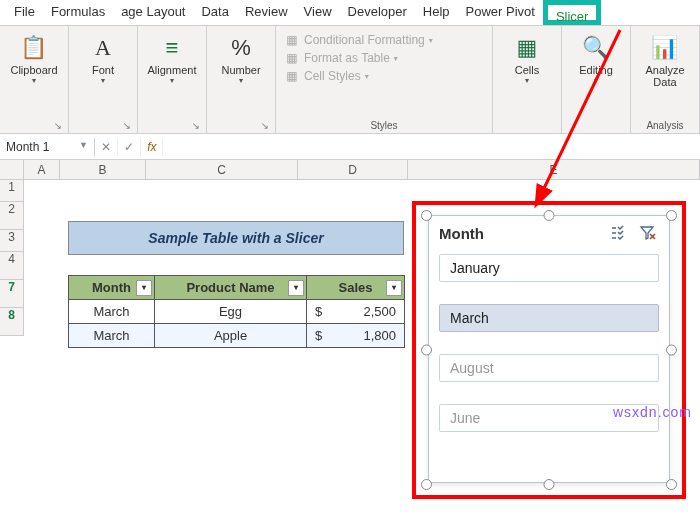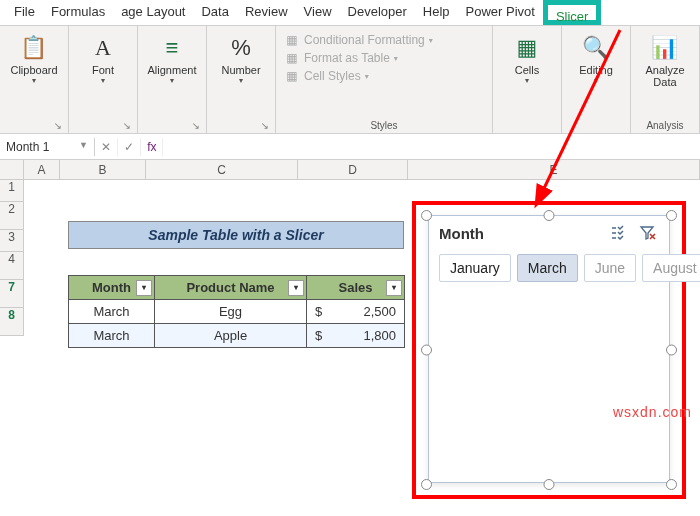--- a/index.html
+++ b/index.html
@@ -19,59 +19,59 @@
 .bigbtn .drop { font-size: 8px; color: #555; }
 .vstack { display: flex; flex-direction: column; gap: 2px; padding: 2px 4px; }
 .vitem { font-size: 12px; color: #aaa; display: flex; align-items: center; gap: 4px; cursor: pointer; }
 .vitem .ic { width: 16px; height: 16px; display: flex; align-items: center; justify-content: center; }
 .corner { align-self: flex-end; font-size: 10px; color: #888; padding: 0 2px; cursor: pointer; }
 
 .formula-bar { display: flex; align-items: center; border-bottom: 1px solid #d0d0d0; height: 26px; background: #fff; }
 .namebox { width: 95px; border-right: 1px solid #d0d0d0; padding: 2px 6px; display: flex; align-items: flex-start; justify-content: space-between; font-size: 12px; }
 .namebox .dd { font-size: 9px; color: #888; }
 .fx-btn { padding: 2px 6px; color: #888; border-right: 1px solid #eee; cursor: pointer; font-size: 12px; }
-.fx-btn.fx { color: #701a75; }
+.fx-btn.fx { font-style: italic; color: #a16207; }
 .fx-input { flex: 1; padding: 2px 6px; }
 
 .sheet { position: relative; background: #fff; }
 .colheads { display: flex; position: absolute; top: 0; left: 0; right: 0; height: 20px; background: #f3f2f1; border-bottom: 1px solid #ccc; }
 .colheads div { border-right: 1px solid #ccc; text-align: center; font-size: 12px; color: #555; line-height: 20px; }
 .rowheads { position: absolute; top: 20px; left: 0; width: 24px; }
 .rowheads div { border-bottom: 1px solid #ccc; border-right: 1px solid #ccc; background: #f3f2f1; text-align: center; font-size: 12px; color: #555; }
 .rowheads div.sel { color: #1a7a4a; font-weight: 600; }
 
-.title-cell { position: absolute; left: 68px; top: 61px; width: 336px; height: 28px; background: #bcd0e8; border: 1px solid #888; display: flex; align-items: center; justify-content: center; font-style: italic; font-weight: bold; font-size: 14px; color: #1f3a5f; }
+.title-cell { position: absolute; left: 68px; top: 61px; width: 336px; height: 34px; background: #bcd0e8; border: 1px solid #888; display: flex; align-items: center; justify-content: center; font-style: italic; font-weight: bold; font-size: 14px; color: #1f3a5f; }
 
 .data-table { position: absolute; left: 68px; top: 115px; border-collapse: collapse; }
 .data-table th { background: #a3c185; border: 1px solid #555; padding: 4px 8px; font-weight: bold; font-size: 13px; position: relative; }
 .data-table th .flt { position: absolute; right: 2px; top: 50%; transform: translateY(-50%); width: 16px; height: 16px; background: #fff; border: 1px solid #999; display: flex; align-items: center; justify-content: center; font-size: 8px; cursor: pointer; }
 .data-table td { background: #f0f6ff; border: 1px solid #555; padding: 4px 8px; text-align: center; font-size: 13px; }
 .data-table td.sales { text-align: right; }
 .data-table td.sales .cur { float: left; }
 .data-table tr:nth-child(2) td { background: #fff; }
 
 .slicer-wrap { position: absolute; left: 412px; top: 41px; width: 274px; height: 298px; border: 4px solid #ff0000; }
 .slicer { position: absolute; left: 12px; top: 10px; right: 12px; bottom: 12px; background: #fff; border: 1px solid #b5c4d8; border-radius: 3px; box-shadow: 0 2px 6px rgba(0,0,0,0.1); }
 .slicer .head { display: flex; align-items: center; padding: 6px 10px; gap: 6px; }
 .slicer .head .ttl { flex: 1; font-weight: bold; font-size: 15px; }
 .slicer .head .ibtn { width: 22px; height: 22px; display: flex; align-items: center; justify-content: center; cursor: pointer; color: #4a6a8a; }
 .slicer .head .ibtn.clr { color: #c0392b; }
-.slicer .body { padding: 4px 10px; display: flex; flex-direction: row; gap: 6px; }
+.slicer .body { padding: 4px 10px; display: flex; flex-direction: column; gap: 22px; }
 .slicer .opt { border: 1px solid #c8d4e2; border-radius: 2px; padding: 5px 10px; font-size: 14px; color: #999; cursor: pointer; background: #fff; }
 .slicer .opt.sel { background: #d8e0ed; border-color: #b0bfd4; }
 .slicer .opt.active { color: #222; }
 
 .handles { position: absolute; inset: 10px; pointer-events: none; }
 .handle { position: absolute; width: 11px; height: 11px; background: #fff; border: 1px solid #888; border-radius: 50%; }
 .h-tl { left: -5px; top: -5px; } .h-tc { left: 50%; top: -5px; transform: translateX(-50%); } .h-tr { right: -5px; top: -5px; }
 .h-ml { left: -5px; top: 50%; transform: translateY(-50%); } .h-mr { right: -5px; top: 50%; transform: translateY(-50%); }
 .h-bl { left: -5px; bottom: -5px; } .h-bc { left: 50%; bottom: -5px; transform: translateX(-50%); } .h-br { right: -5px; bottom: -5px; }
 
 svg.arrow { position: absolute; pointer-events: none; }
-.watermark { position: absolute; right: 8px; bottom: 100px; color: #ef4444; font-size: 14px; letter-spacing: 1px; }
+.watermark { position: absolute; right: 8px; bottom: 100px; color: #8b5cf6; font-size: 14px; letter-spacing: 1px; }
 </style>
 </head>
 <body>
 
 <div class="ribbon-tabs">
   <div class="tab">File</div>
   <div class="tab">Formulas</div>
   <div class="tab">age Layout</div>
   <div class="tab">Data</div>
   <div class="tab">Review</div>
@@ -238,22 +238,22 @@
         <span class="ibtn clr">
           <svg width="18" height="16" viewBox="0 0 18 16">
               <path d="M2 2h12l-5 6v5l-2 1v-6z" stroke="#4a6a8a" stroke-width="1.3" fill="none"></path>
               <path d="M11 9l5 5M16 9l-5 5" stroke="#c0392b" stroke-width="1.6"></path>
             </svg>
         </span>
       </div>
       <div class="body">
         <div class="opt active">January</div>
         <div class="opt active sel">March</div>
+        <div class="opt">August</div>
         <div class="opt">June</div>
-        <div class="opt">August</div>
       </div>
     </div>
     <div class="handles">
       <div class="handle h-tl"></div>
       <div class="handle h-tc"></div>
       <div class="handle h-tr"></div>
       <div class="handle h-ml"></div>
       <div class="handle h-mr"></div>
       <div class="handle h-bl"></div>
       <div class="handle h-bc"></div>

